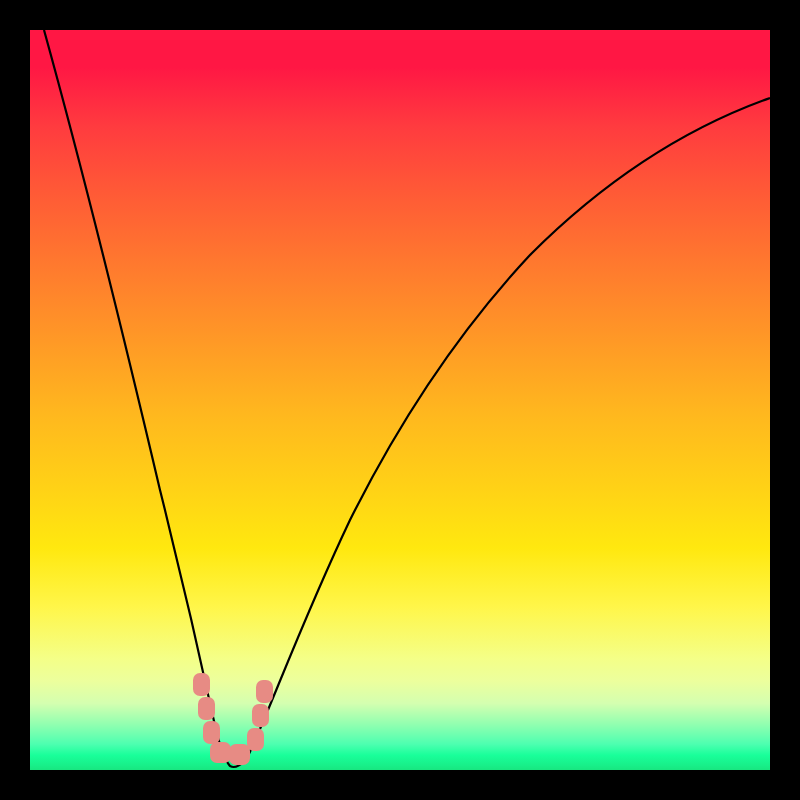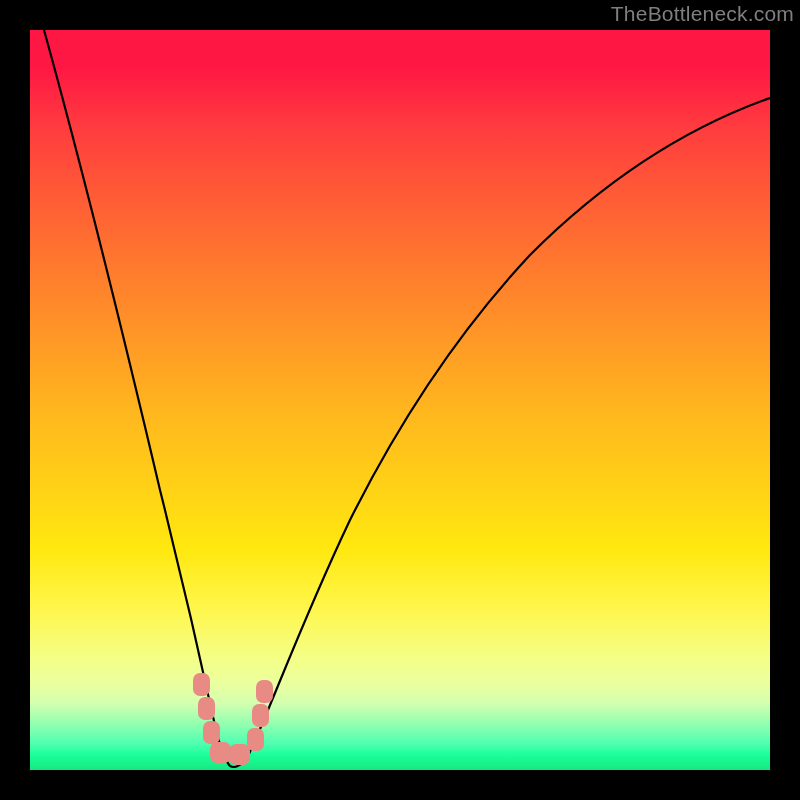--- a/index.html
+++ b/index.html
@@ -90,14 +90,13 @@
         <rect x="168" y="667" width="17" height="23" rx="7" ry="7"></rect>
         <rect x="173" y="691" width="17" height="23" rx="7" ry="7"></rect>
         <rect x="180" y="712" width="21" height="21" rx="7" ry="7"></rect>
         <rect x="199" y="714" width="21" height="21" rx="7" ry="7"></rect>
         <rect x="217" y="698" width="17" height="23" rx="7" ry="7"></rect>
         <rect x="222" y="674" width="17" height="23" rx="7" ry="7"></rect>
         <rect x="226" y="650" width="17" height="23" rx="7" ry="7"></rect>
       </g>
     </svg>
   </div>
-  <div class="watermark">TheBottleneck.com</div>
 </div>
 
 </body></html>

